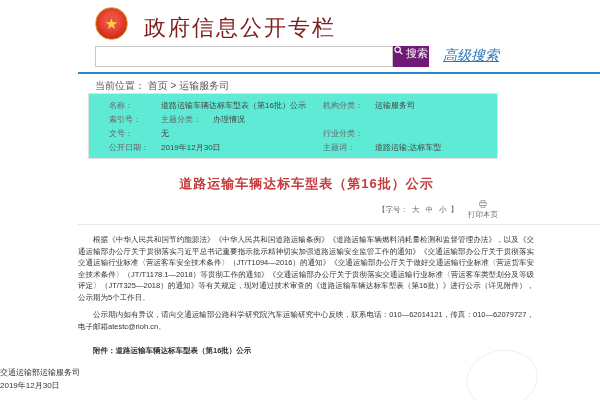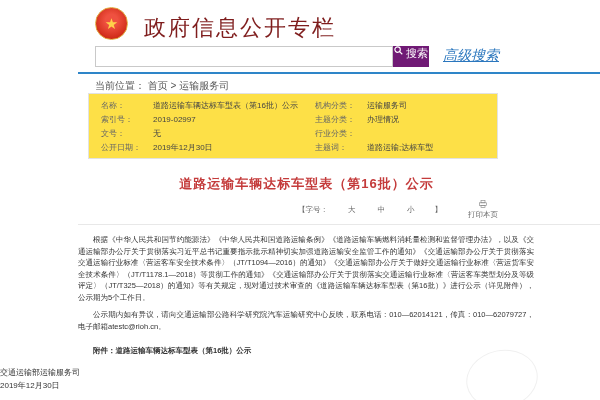--- a/index.html
+++ b/index.html
@@ -28,33 +28,33 @@
     height:21px; width:36px; border:none; background:#701a75; color:#fff; font-size:11px;
     display:flex; justify-content:center; gap:3px; cursor:pointer;
   }
   .adv-link { font-size:14px; color:#2b77be; text-decoration:underline; margin-left:14px; cursor:pointer;font-style:italic; }
   .blue-divider { height:2px; background:#2e85c8; margin:5px 0 0 78px; }
   
   .breadcrumb { margin:5px 0 0 95px; font-size:10px; color:#555; height:10px; }
   .breadcrumb a { color:#555; text-decoration:none; }
   
   .meta-table {
-    margin:4px 0 0 88px; width:410px; background:#fde047;
-    border:1px solid #e2e2e2; font-size:8px; color:#555; padding:4px 0;
+    margin:4px 0 0 88px; width:410px; background:#5eead4;
+    border:1px solid #e2e2e2; font-size:8px; color:#555; padding:4px 8px;
   }
   .meta-row { display:flex; line-height:11px; padding:1.5px 0 1.5px 12px; }
   .m-label  { width:52px; color:#666; flex:0 0 auto; }
   .m-val1   { width:162px; color:#444; flex:0 0 auto; }
   .m-label2 { width:52px; color:#666; flex:0 0 auto; }
   .m-val2   { flex:1; color:#444; }
   
   .article-title { margin:16px 65px 0 78px; text-align:center; font-size:13px; font-weight:bold; color:#c43b3b; letter-spacing:1px; }
   .tools {
     margin:7px 0 0 78px; padding:0 102px 4px 0; text-align:right; font-size:7.5px; color:#666;
-    border-bottom:1px solid #e8e8e8; display:flex; justify-content:flex-end; align-items:center; gap:18px;
+    border-bottom:1px solid #e8e8e8; display:flex; justify-content:flex-end; align-items:center; gap:2px;
   }
   .tools .size-opt { cursor:pointer; margin:0 2px; }
   .tools .print { display:flex; align-items:center; gap:2px; margin-left:8px; cursor:pointer; color:#666;flex-direction:column; }
   .body-text { margin:9px 66px 0 78px; font-size:7.5px; line-height:11.5px; text-align:justify; color:#333; }
   .body-text p { text-indent:2em; margin-bottom:6px; }
   .attachment-line { margin-top:13px;font-weight:bold; }
   .signature { margin:9px 72px 0 0; font-size:8px; line-height:13px; color:#333; }
   
   .doc-attachments { margin:11px 0 0 85px; font-size:8px; color:#333; }
   
@@ -101,21 +101,20 @@
 
   <div class="meta-table">
     <div class="meta-row">
       <span class="m-label">名称：</span>
       <span class="m-val1">道路运输车辆达标车型表（第16批）公示</span>
       <span class="m-label2">机构分类：</span>
       <span class="m-val2">运输服务司</span>
     </div>
     <div class="meta-row">
       <span class="m-label">索引号：</span>
-      <span class="m-val1">2019-02997</span>
       <span class="m-label2">主题分类：</span>
       <span class="m-val2">办理情况</span>
     </div>
     <div class="meta-row">
       <span class="m-label">文号：</span>
       <span class="m-val1">无</span>
       <span class="m-label2">行业分类：</span>
     </div>
     <div class="meta-row">
       <span class="m-label">公开日期：</span>

